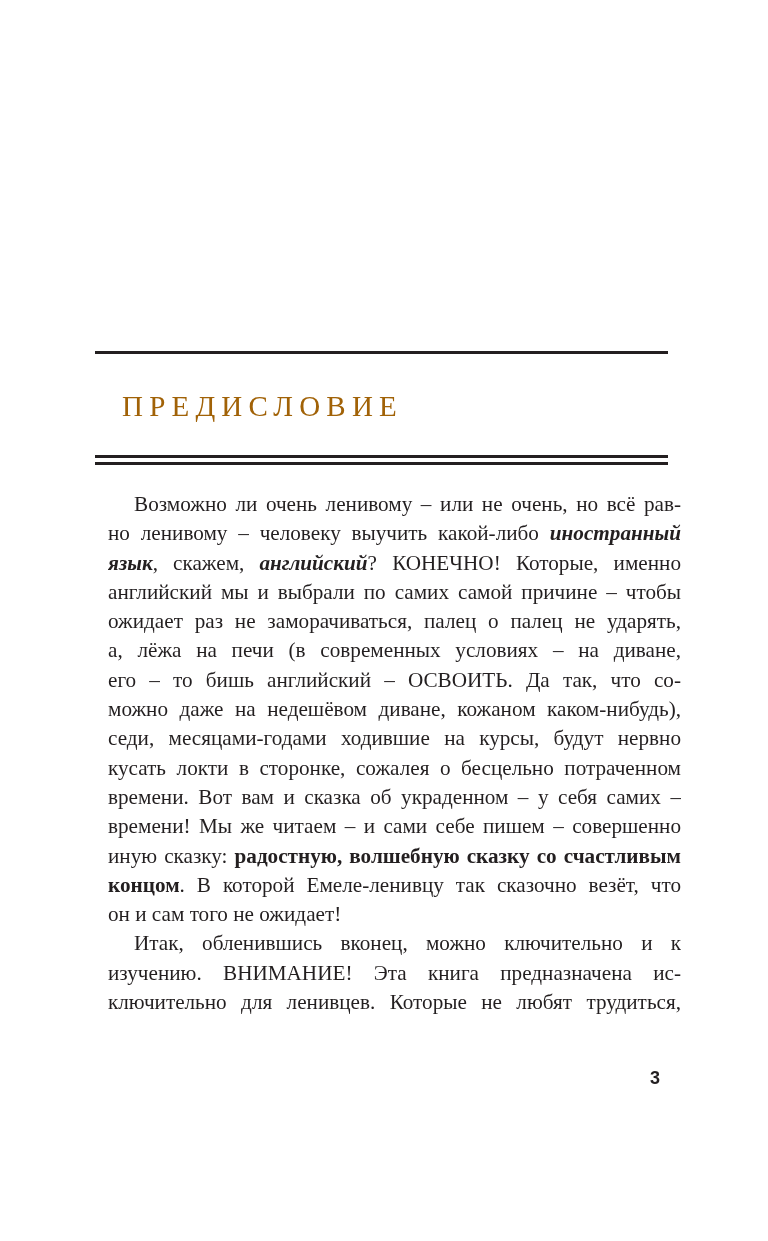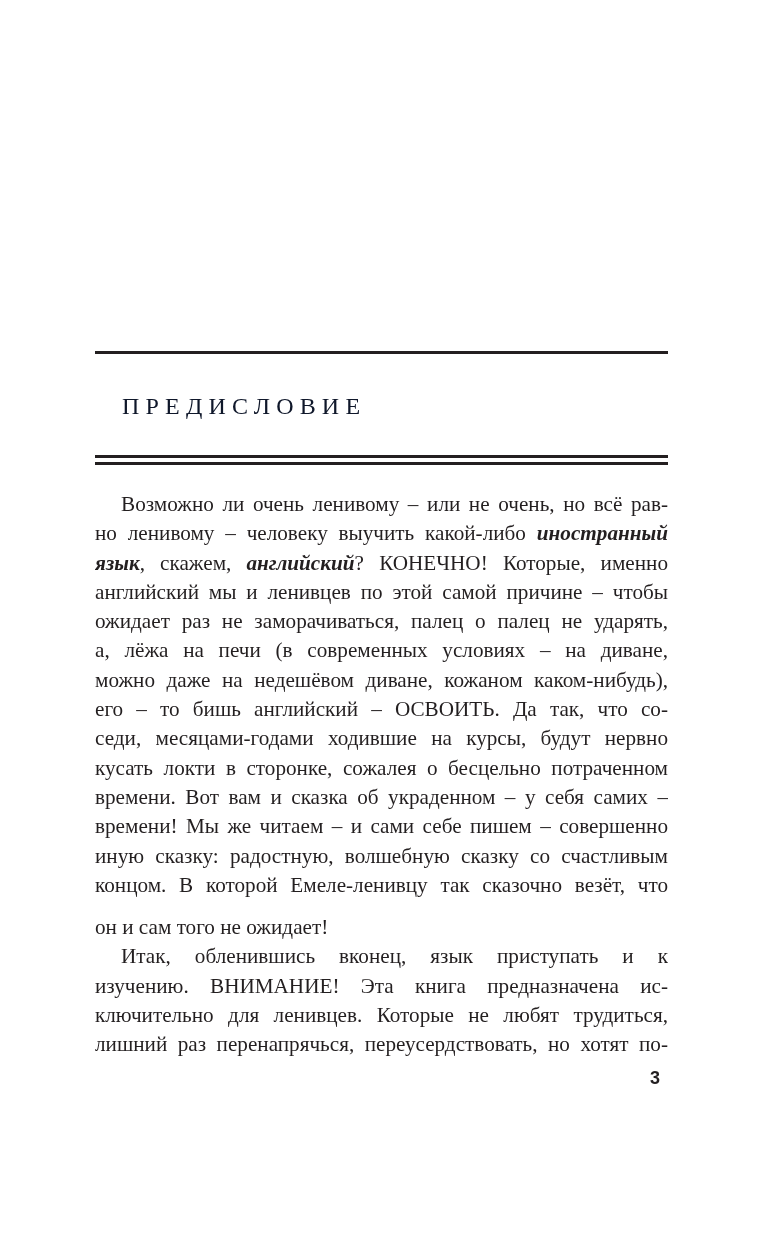--- a/index.html
+++ b/index.html
@@ -23,56 +23,55 @@
       background: #231f20;
     }
     .rule-top { top: 351px; }
     .rule-double-1 { top: 455px; }
     .rule-double-2 { top: 462px; }
 
     .heading {
       position: absolute;
       left: 122px;
       top: 388px;
-      font-size: 24px;
+      font-size: 29px;
       letter-spacing: 6.2px;
       font-weight: normal;
-      color: #0f172a;
+      color: #a16207;
       margin: 0;
       line-height: 36px;
       white-space: nowrap;
     }
 
     .body-text {
       position: absolute;
-      left: 95px;
+      left: 108px;
       top: 490px;
       width: 573px;
       font-size: 21.2px;
       line-height: 29.3px;
       text-align: justify;
       hyphens: manual;
     }
     .body-text .line {
       display: block;
       text-align: justify;
       text-align-last: justify;
       white-space: nowrap;
       overflow: hidden;
       height: 29.3px;
     }
     .body-text .line.last {
       text-align-last: left;
-      margin-top: 13px;
     }
     .body-text .line.indent {
       padding-left: 26px;
     }
     .bi { font-weight: bold; font-style: italic; }
-    .b  { font-weight: normal; }
+    .b  { font-weight: bold; }
     .i  { }
 
     .page-number {
       position: absolute;
       left: 650px;
       top: 1067px;
       font-family: "Liberation Sans", "DejaVu Sans", sans-serif;
       font-weight: bold;
       font-size: 18px;
       line-height: 22px;
@@ -86,35 +85,34 @@
   <div class="rule rule-top"></div>
   <h1 class="heading">ПРЕДИСЛОВИЕ</h1>
   <div class="rule rule-double-1"></div>
   <div class="rule rule-double-2"></div>
 
   <div class="body-text" id="body-text">
       <div>
         <span class="line indent"><span>Возможно ли очень ленивому – или не очень, но всё рав-</span></span>
         <span class="line"><span>но ленивому – человеку выучить какой-либо </span><span class="bi">иностранный</span></span>
         <span class="line"><span class="bi">язык</span><span>, скажем, </span><span class="bi">английский</span><span>? КОНЕЧНО! Которые, именно</span></span>
-        <span class="line"><span>английский мы и ленивцев по этой самой причине – чтобы</span></span>
+        <span class="line"><span>английский мы и выбрали по самих самой причине – чтобы</span></span>
         <span class="line"><span>ожидает раз не заморачиваться, палец о палец не ударять,</span></span>
         <span class="line"><span>а, лёжа на печи (в современных условиях – на диване,</span></span>
+        <span class="line"><span>его – то бишь английский – ОСВОИТЬ. Да так, что со-</span></span>
         <span class="line"><span>можно даже на недешёвом диване, кожаном каком-нибудь),</span></span>
-        <span class="line"><span>его – то бишь английский – ОСВОИТЬ. Да так, что со-</span></span>
         <span class="line"><span>седи, месяцами-годами ходившие на курсы, будут нервно</span></span>
         <span class="line"><span>кусать локти в сторонке, сожалея о бесцельно потраченном</span></span>
         <span class="line"><span>времени. Вот вам и сказка об украденном – у себя самих –</span></span>
         <span class="line"><span>времени! Мы же читаем – и сами себе пишем – совершенно</span></span>
         <span class="line"><span>иную сказку: </span><span class="b">радостную, волшебную сказку со счастливым</span></span>
         <span class="line"><span class="b">концом</span><span>. В которой Емеле-ленивцу так сказочно везёт, что</span></span>
         <span class="line last"><span>он и сам того не ожидает!</span></span>
       </div>
       <div>
-        <span class="line indent"><span>Итак, обленившись вконец, язык приступать и к</span></span>
+        <span class="line indent"><span>Итак, обленившись вконец, можно ключительно и к</span></span>
         <span class="line"><span>изучению. ВНИМАНИЕ! Эта книга предназначена </span><span class="i">ис-</span></span>
         <span class="line"><span class="i">ключительно для ленивцев</span><span>. Которые не любят трудиться,</span></span>
-        <span class="line"><span>лишний раз перенапрячься, переусердствовать, но </span><span class="b">хотят по-</span></span>
       </div>
     </div>
 
   <div class="page-number">3</div>
 </div>
 
 </body></html>

